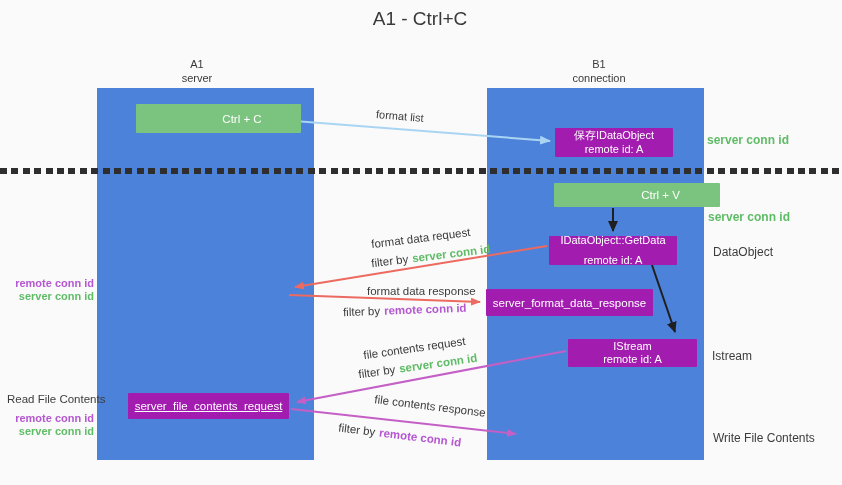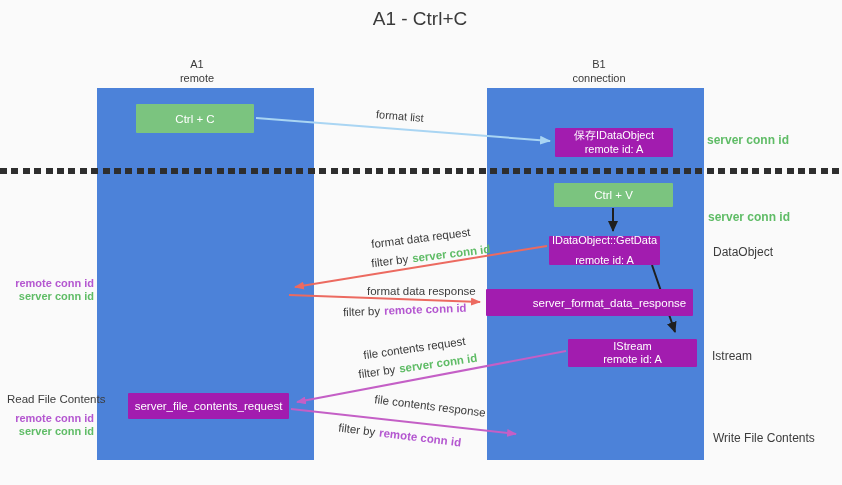--- a/index.html
+++ b/index.html
@@ -23,21 +23,21 @@
   }
   .dotted-line {
     position:absolute; left:0; top:168px; width:842px; height:6px;
     background:repeating-linear-gradient(90deg,#2e2e2e 0 7px,transparent 7px 11.4px);
   }
   .node {
     position:absolute; display:flex; flex-direction:column;
     align-items:center; justify-content:center;
     color:#ffffff; text-align:center; border-radius:1px;
   }
-  .node.green  { background:#7bc47f; font-size:12px; }
+  .node.green  { background:#7bc47f; font-size:12px;padding-left:47px; }
   .node.orange { background:#a21caf;justify-content:center; }
   .node .l1, .node .l2 { font-size:11px; line-height:13.5px; white-space:nowrap; }
   .node.single { font-size:11.5px; white-space:nowrap; }
   .lbl { position:absolute; font-size:12px; line-height:14px; white-space:nowrap; }
   .lbl.bold-green  { color:#5fbc66; font-weight:bold; }
   .left-group {
     position:absolute; text-align:right; font-size:11px; line-height:13px;
     font-weight:bold; white-space:nowrap;
   }
   .left-group .g { color:#5fbc66; display:block; }
@@ -54,21 +54,21 @@
 <body>
 
 <div class="stage">
 
   <div class="title">
     <div>A1 - Ctrl+C</div>
   </div>
 
   <div class="col-header" style="left:127px; top:57px;">
     <div>A1</div>
-    <div>remote</div>
+    <div>server</div>
   </div>
   <div class="col-header" style="left:529px; top:57px;text-align:center;">
     <div>B1</div>
     <div>connection</div>
   </div>
 
   <div class="col" style="left:97px;"></div>
   <div class="col" style="left:487px;"></div>
 
   <div class="dotted-line"></div>
@@ -101,32 +101,32 @@
     <span>Ctrl + C</span>
   </div>
   <div class="node orange" style="left:555px; top:128px; width:118px; height:29px;">
     <span class="l1">保存IDataObject</span>
     <span class="l2">remote id: A</span>
   </div>
 
   <div class="node green single" style="left:554px; top:183px; width:119px; height:24px;">
     <span>Ctrl + V</span>
   </div>
-  <div class="node orange" style="left:549px; top:236px; width:111px; height:29px;gap:6px;">
+  <div class="node orange" style="left:549px; top:236px; width:128px; height:29px;gap:6px;">
     <span class="l1">IDataObject::GetData</span>
     <span class="l2">remote id: A</span>
   </div>
-  <div class="node orange single" style="left:486px; top:289px; width:167px; height:27px;padding-left:40px;">
+  <div class="node orange single" style="left:486px; top:289px; width:167px; height:27px;">
     <span>server_format_data_response</span>
   </div>
   <div class="node orange" style="left:568px; top:339px; width:129px; height:28px;">
     <span class="l1">IStream</span>
     <span class="l2">remote id: A</span>
   </div>
-  <div class="node orange single" style="left:128px; top:393px; width:161px; height:26px;">
+  <div class="node orange single" style="left:128px; top:393px; width:161px; height:26px;text-decoration:underline;">
     <span>server_file_contents_request</span>
   </div>
 
   <div class="lbl bold-green" style="left:707px; top:133px;">server conn id</div>
   <div class="lbl bold-green" style="left:708px; top:210px;">server conn id</div>
   <div class="lbl" style="left:713px; top:245px;">DataObject</div>
   <div class="lbl" style="left:712px; top:349px;">Istream</div>
   <div class="lbl" style="left:713px; top:431px;">Write File Contents</div>
 
   <div class="left-group" style="left:6px; top:277px; width:88px;">

